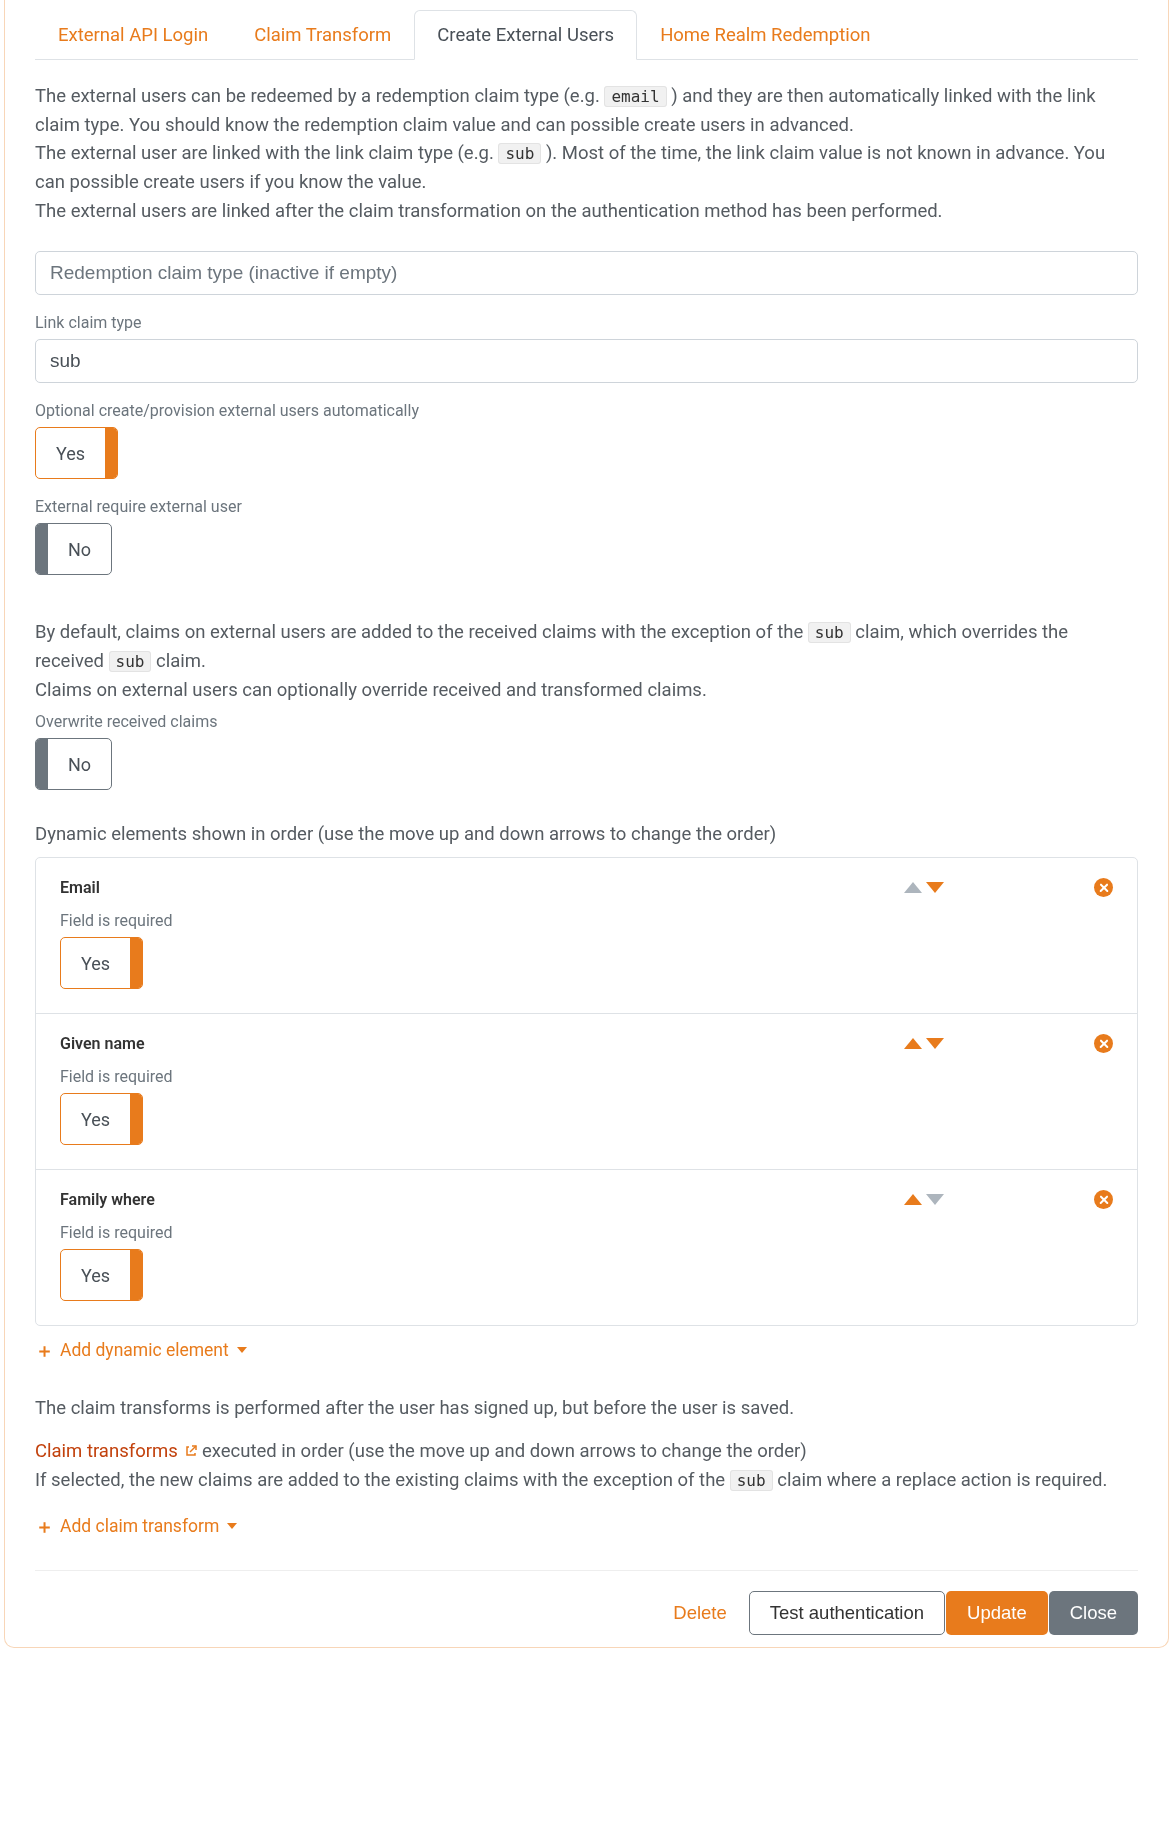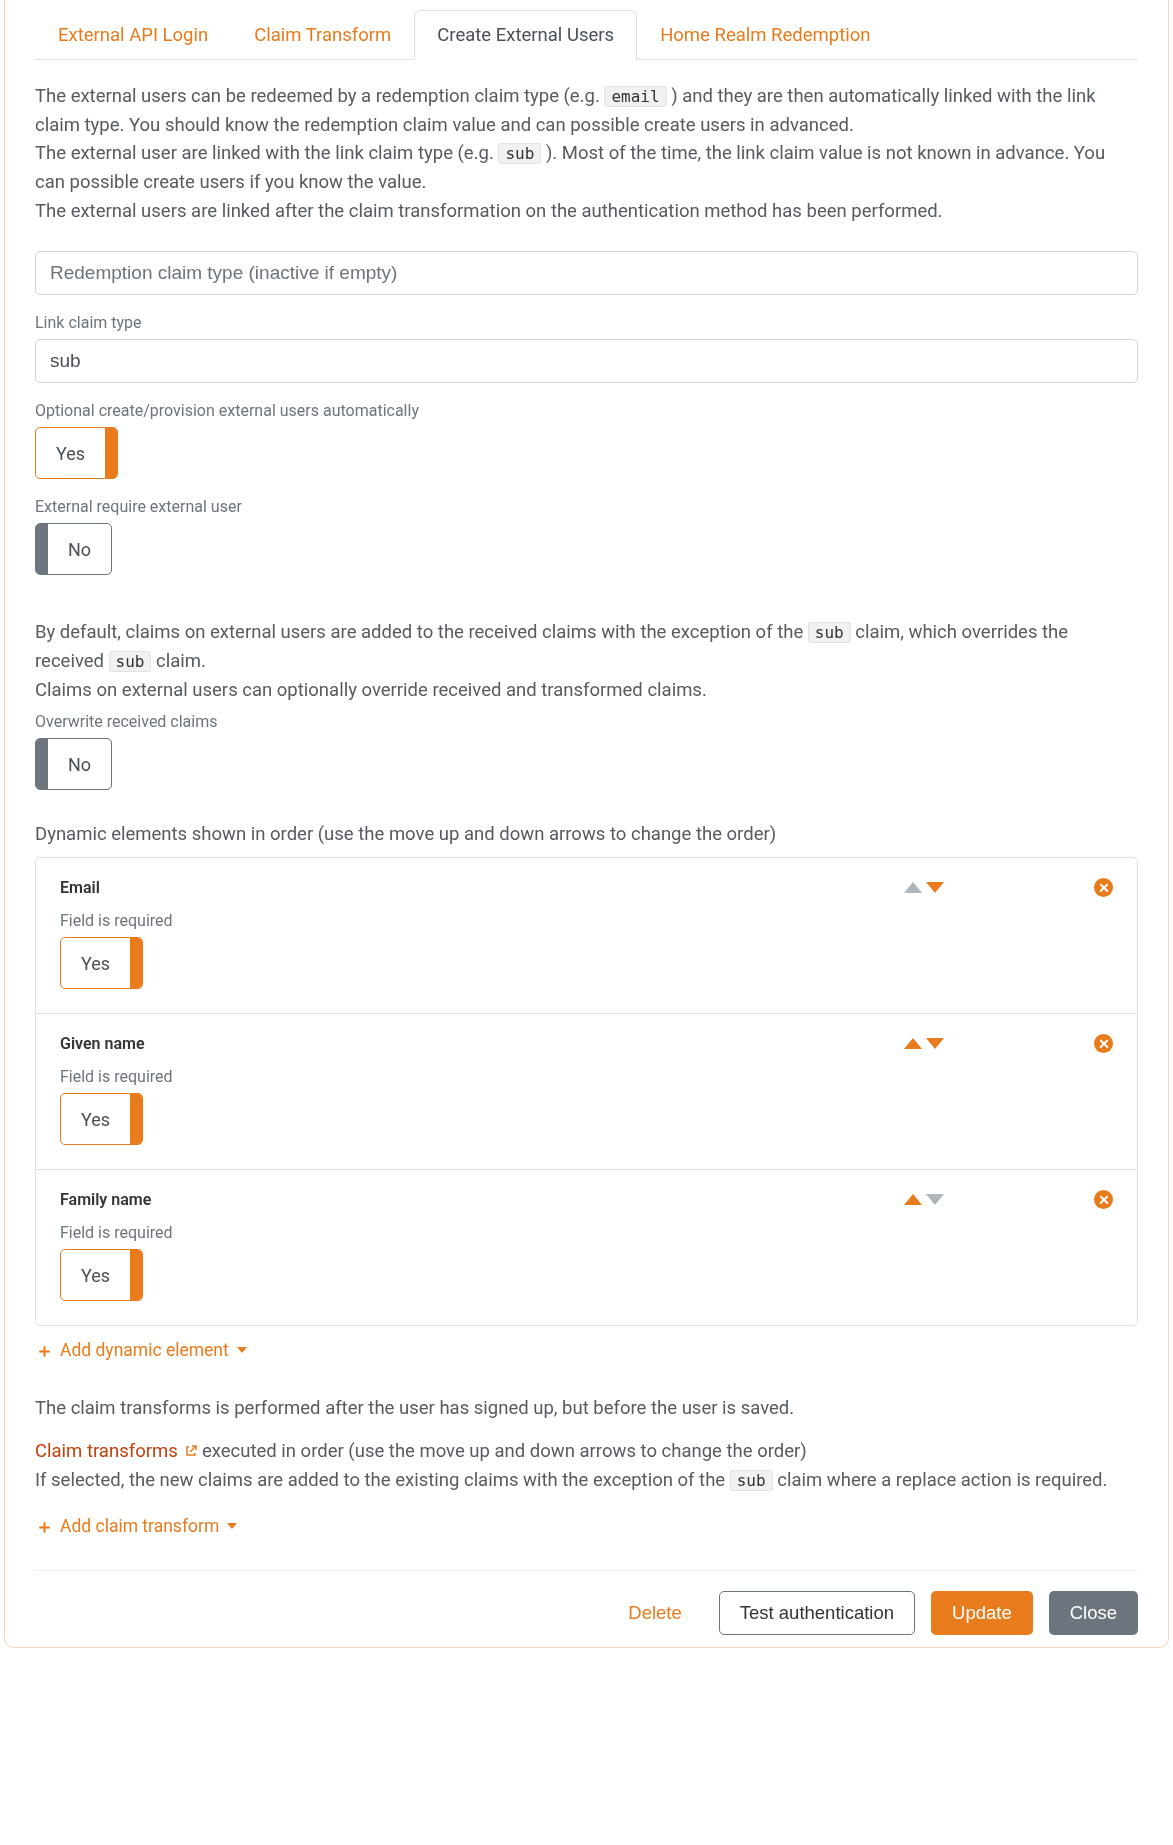--- a/index.html
+++ b/index.html
@@ -139,21 +139,21 @@
 
   .link { color:#c2410c; }
   .ext-icon{
     display:inline-block; width:12px;height:12px; position:relative; margin-left:3px;
   }
   .ext-icon svg{display:block;}
 
   hr.sep{ border:none;border-top:1px solid #eee; margin:34px 0 20px 0;}
 
   .footer{
-    display:flex; justify-content:flex-end; gap:16px; align-items:center;
+    display:flex; justify-content:flex-end; gap:1px; align-items:center;
   }
   .btn{
     padding: 10px 20px; font-size:18.5px; border-radius:5px;
     border:1px solid transparent; cursor:pointer;
   }
   .btn-link{ background:transparent;color:#e87b1c; }
   .btn-outline{ background:#fff;color:#333;border-color:#6c757d;}
   .btn-primary{ background:#e87b1c;color:#fff;}
   .btn-secondary{ background:#6c757d;color:#fff;}
 </style>
@@ -252,21 +252,21 @@
         <label class="field-label">Field is required</label>
         <div class="toggle">
           <span class="tg-text">Yes</span>
           <span class="tg-knob"></span>
         </div>
       </div>
     </div>
 
     <div class="dyn-item">
       <div class="dyn-row1">
-        <div class="dyn-title">Family name</div>
+        <div class="dyn-title">Family where</div>
         <div class="dyn-spacer"></div>
         <div class="arrow-group">
           <div class="tri tri-up"></div>
           <div class="tri tri-down disabled"></div>
         </div>
         <span class="del-btn"></span>
       </div>
       <div class="dyn-sub">
         <label class="field-label">Field is required</label>
         <div class="toggle">

